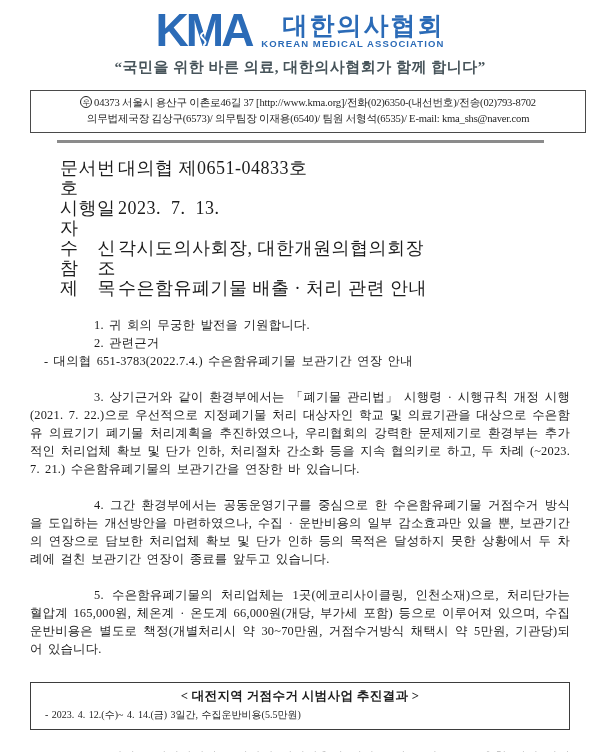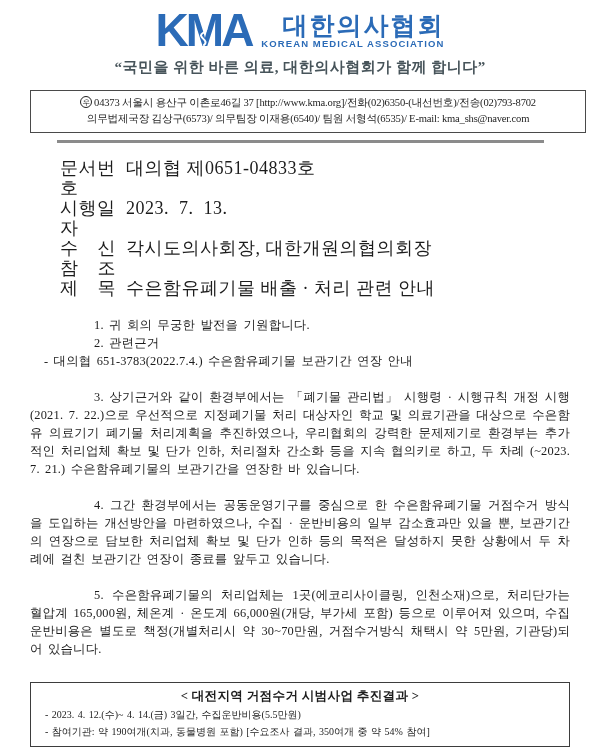--- a/index.html
+++ b/index.html
@@ -75,21 +75,21 @@
     background:#8b8b8b;
   }
   
   .meta{margin:15px 0 0 30px;}
   .meta-row{display:flex;min-height:20px;line-height:20px;font-size:18px;letter-spacing:0.5px;}
   .meta-label{
     display:inline-block;width:56px;
     text-align:justify;text-align-last:justify;
     flex:0 0 56px;
   }
-  .meta-value{margin-left:10px;white-space:pre-wrap;}
+  .meta-value{margin-left:2px;white-space:pre-wrap;}
   
   .doc-body{margin-top:14px;font-size:12.4px;line-height:18px;}
   .doc-body p{
     text-align:justify;
     text-indent:64px;
     word-spacing:2px;letter-spacing:0.2px;
     margin-top:18px;
   }
   .ref-block{margin-top:0;}
   .ref-title{text-indent:64px;word-spacing:2px;letter-spacing:0.2px;text-align:justify;}
@@ -170,19 +170,18 @@
       <div class="ref-item">- 대의협 651-3783(2022.7.4.) 수은함유폐기물 보관기간 연장 안내</div>
     </div>
 
     <p>3. 상기근거와 같이 환경부에서는 「폐기물 관리법」 시행령 · 시행규칙 개정 시행 (2021. 7. 22.)으로 우선적으로 지정폐기물 처리 대상자인 학교 및 의료기관을 대상으로 수은함유 의료기기 폐기물 처리계획을 추진하였으나, 우리협회의 강력한 문제제기로 환경부는 추가적인 처리업체 확보 및 단가 인하, 처리절차 간소화 등을 지속 협의키로 하고, 두 차례 (~2023. 7. 21.) 수은함유폐기물의 보관기간을 연장한 바 있습니다.</p>
     <p>4. 그간 환경부에서는 공동운영기구를 중심으로 한 수은함유폐기물 거점수거 방식을 도입하는 개선방안을 마련하였으나, 수집 · 운반비용의 일부 감소효과만 있을 뿐, 보관기간의 연장으로 담보한 처리업체 확보 및 단가 인하 등의 목적은 달성하지 못한 상황에서 두 차례에 걸친 보관기간 연장이 종료를 앞두고 있습니다.</p>
     <p>5. 수은함유폐기물의 처리업체는 1곳(에코리사이클링, 인천소재)으로, 처리단가는 혈압계 165,000원, 체온계 · 온도계 66,000원(개당, 부가세 포함) 등으로 이루어져 있으며, 수집운반비용은 별도로 책정(개별처리시 약 30~70만원, 거점수거방식 채택시 약 5만원, 기관당)되어 있습니다.</p>
 
     <div class="callout">
       <div class="callout-title">&lt; 대전지역 거점수거 시범사업 추진결과 &gt;</div>
       <div class="callout-item">- 2023. 4. 12.(수)~ 4. 14.(금) 3일간, 수집운반비용(5.5만원)</div>
-      <div class="callout-item">- 참여기관: 약 190여개(치과, 동물병원 포함) [수요조사 결과, 350여개 중 약 54% 참여]</div>
     </div>
 
     <p>6. 이에 우리협회에서는 과다한 처리비용에 대한 부담을 학교는 교육청 예산 지원 등을 통해 수월하게 처리되고 있고, 일반 가정에서 보관 중인 동일한 체온계, 혈압계 등 수은함유 계측기기는 폐기물관리법상 생활계 유해폐기물로 분류되어 각 지자체의 자체예산으로 처</p>
   </div>
 
 </div>
 
 </body></html>

